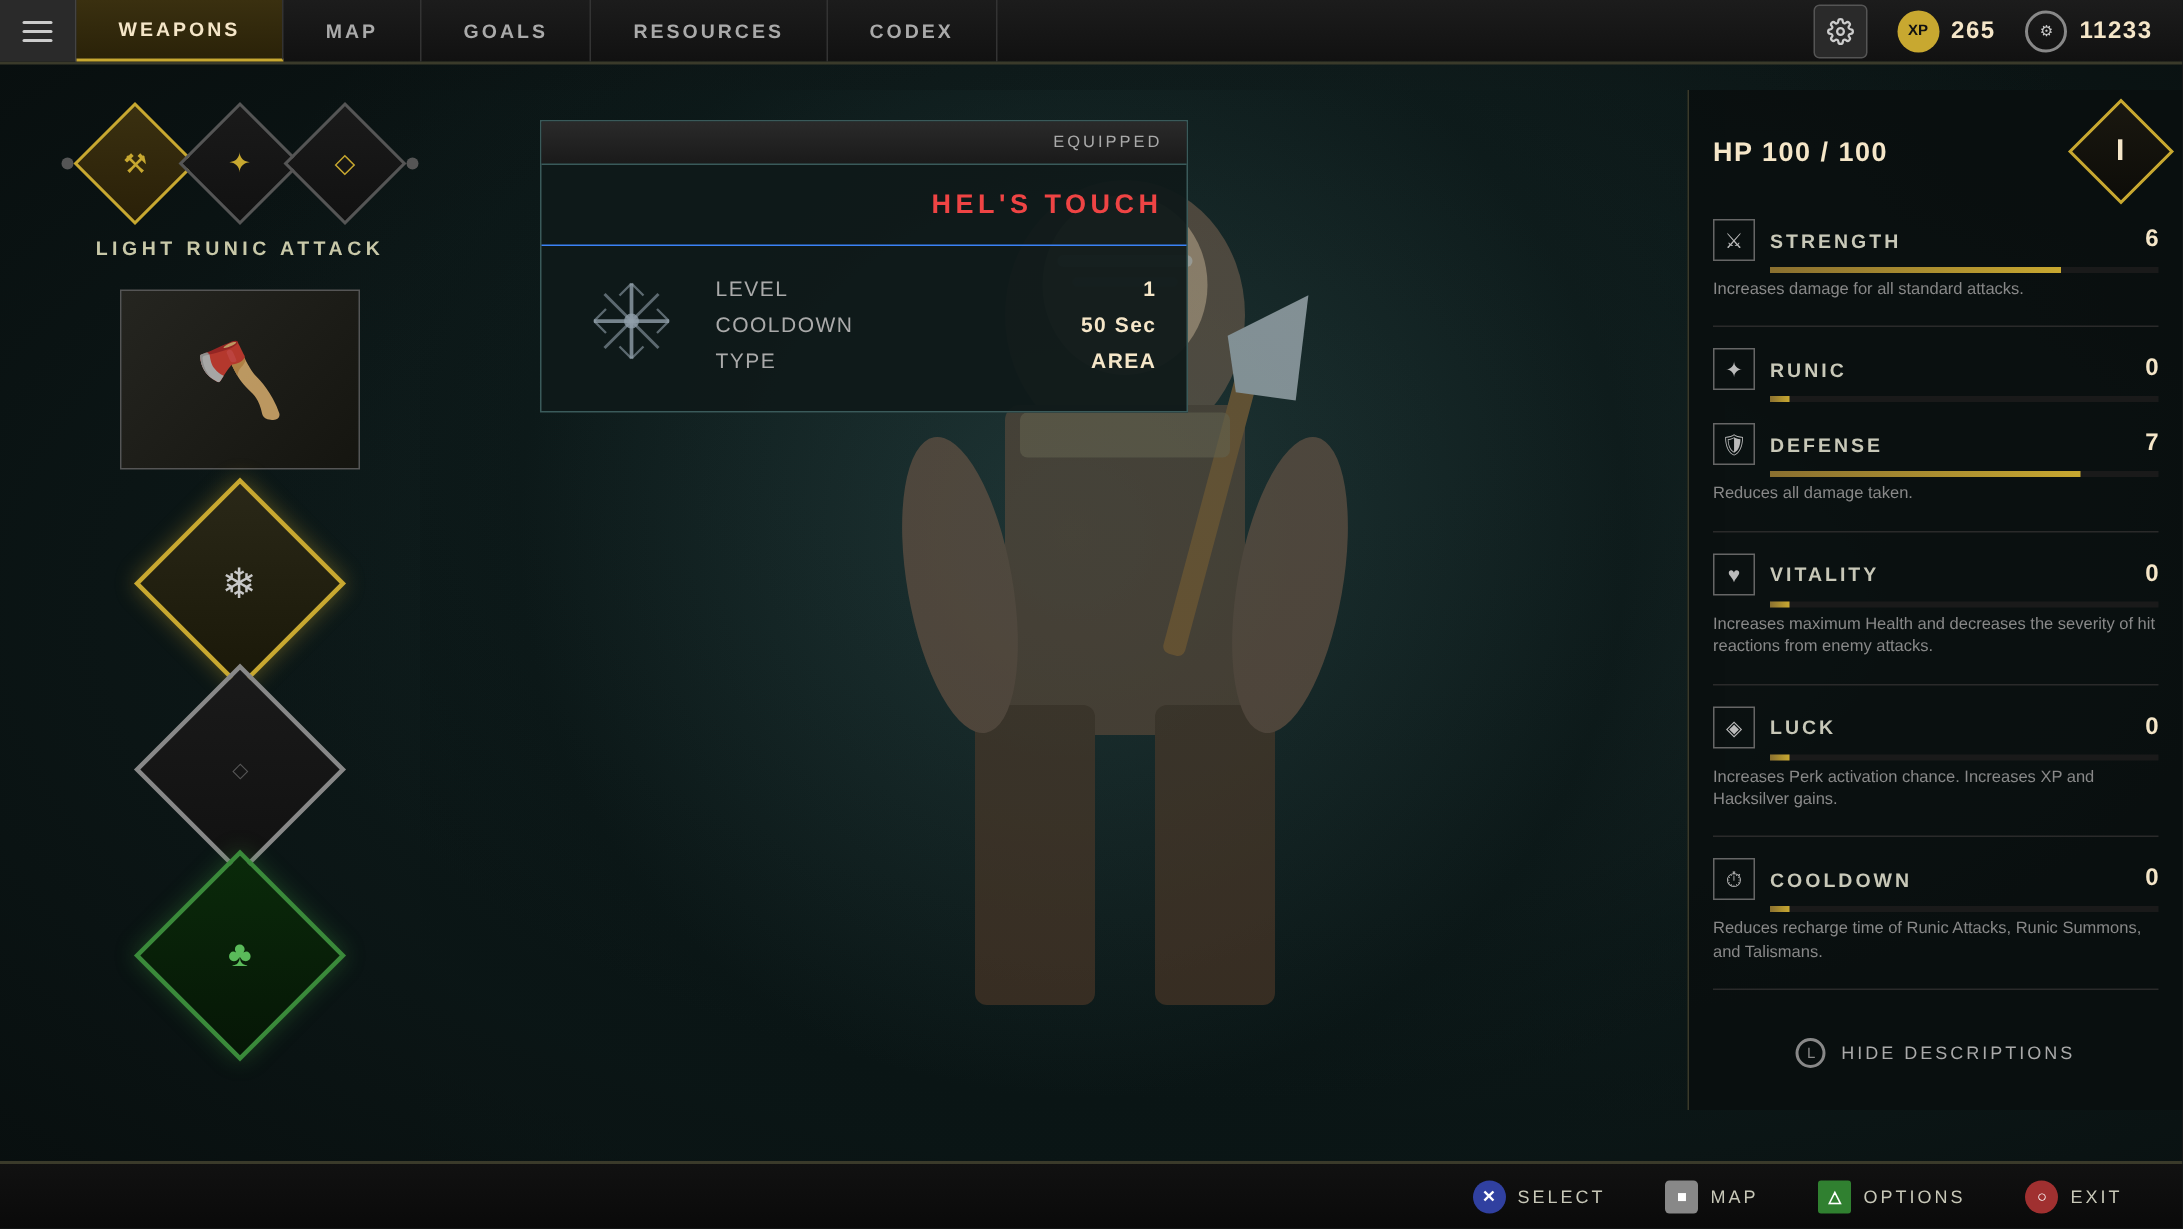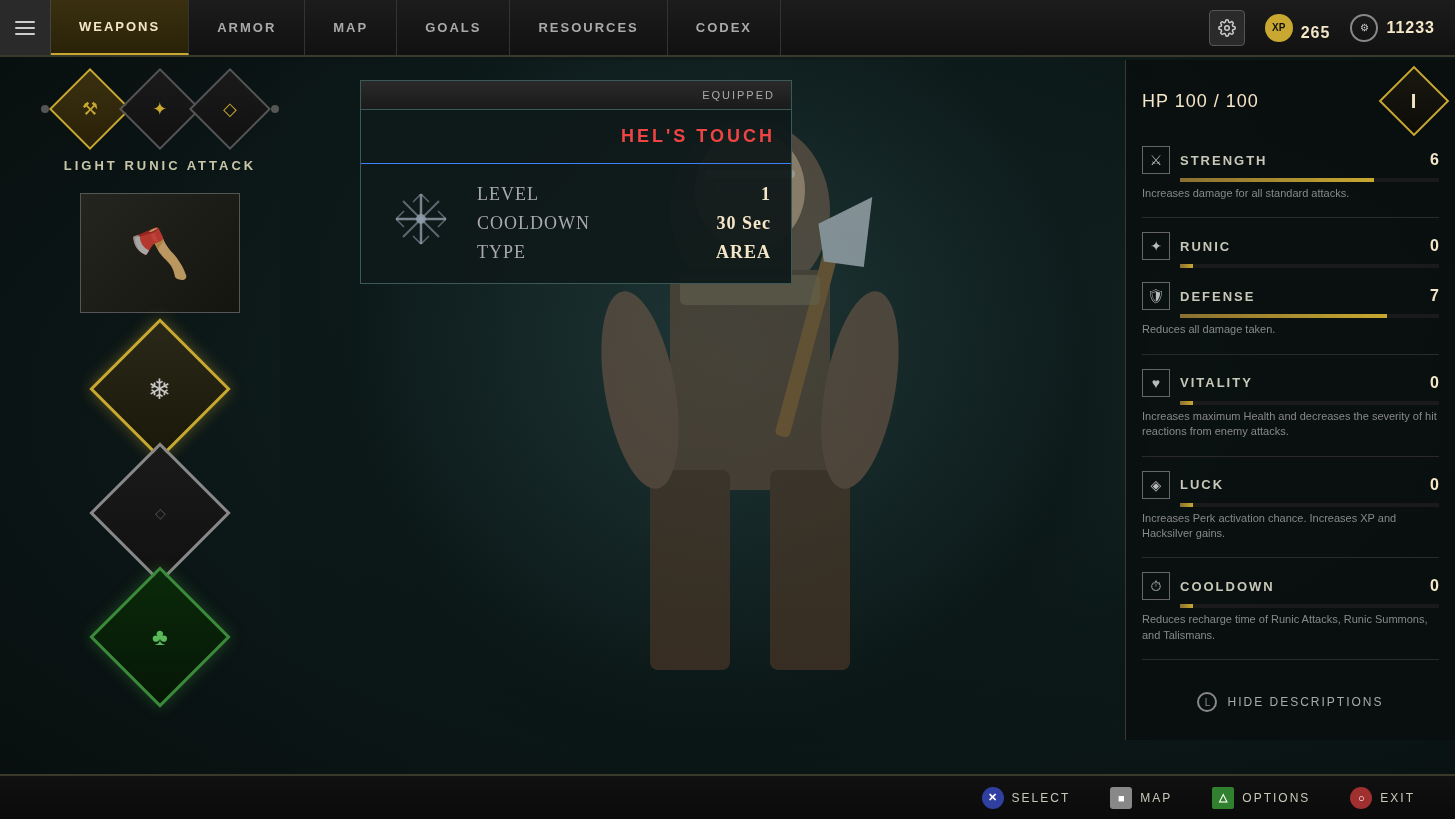--- a/index.html
+++ b/index.html
@@ -29,21 +29,21 @@
       height: 740px;
       background: radial-gradient(ellipse at 50% 40%, #1a2e2e 0%, #0a1515 60%, transparent 100%);
     }
 
     
     .nav-bar {
       position: absolute;
       top: 0;
       left: 0;
       right: 0;
-      height: 57px;
+      height: 43px;
       background: linear-gradient(180deg, #1c1c1c 0%, #111 100%);
       border-bottom: 2px solid #3a3a2a;
       display: flex;
       align-items: stretch;
       z-index: 10;
     }
 
     .nav-menu-btn {
       width: 51px;
       background: #2a2a2a;
@@ -109,21 +109,21 @@
       border: 1px solid #555;
       border-radius: 4px;
       display: flex;
       align-items: center;
       justify-content: center;
       cursor: pointer;
     }
 
     .xp-display {
       display: flex;
-      align-items: flex-end;
+      align-items: center;
       gap: 8px;
     }
 
     .xp-circle {
       width: 28px;
       height: 28px;
       background: #c8a830;
       border-radius: 50%;
       display: flex;
       align-items: center;
@@ -360,23 +360,22 @@
       flex: 1;
       display: flex;
       flex-direction: column;
       gap: 8px;
     }
 
     .tooltip-stat-row {
       display: flex;
       justify-content: space-between;
       align-items: flex-start;
-      font-size: 18px;
+      font-size: 14px;
       letter-spacing: 1px;
-      font-family: Liberation Serif, serif;
     }
 
     .tooltip-stat-label {
       color: #aaa;
       text-transform: uppercase;
     }
 
     .tooltip-stat-value {
       color: #f5e6c8;
       font-weight: bold;
@@ -397,21 +396,21 @@
 
     .hp-row {
       display: flex;
       align-items: center;
       justify-content: space-between;
       margin-bottom: 20px;
     }
 
     .hp-text {
       font-size: 18px;
-      font-weight: normal;
+      font-weight: bold;
       color: #f5e6c8;
       letter-spacing: 1px;
     }
 
     .level-diamond {
       width: 50px;
       height: 50px;
       transform: rotate(45deg);
       border: 2px solid #c8a830;
       background: linear-gradient(135deg, #1a1810 0%, #0d0c08 100%);
@@ -632,21 +631,20 @@
   <div class="nav-menu-btn">
     <div class="nav-menu-icon">
       <span></span>
         <span></span>
         <span></span>
     </div>
   </div>
 
   <div class="nav-tabs">
     <div class="nav-tab active">WEAPONS</div>
-    <div class="nav-tab">ARMOR</div>
     <div class="nav-tab">MAP</div>
     <div class="nav-tab">GOALS</div>
     <div class="nav-tab">RESOURCES</div>
     <div class="nav-tab">CODEX</div>
   </div>
 
   <div class="nav-right">
     <div class="nav-icon-btn">
       <svg width="18" height="18" viewBox="0 0 24 24" fill="none" stroke="#ccc" stroke-width="2">
         <circle cx="12" cy="12" r="3"></circle>
@@ -725,21 +723,21 @@
         </svg>
       </div>
     </div>
     <div class="tooltip-stat-list">
       <div class="tooltip-stat-row">
         <span class="tooltip-stat-label">LEVEL</span>
         <span class="tooltip-stat-value">1</span>
       </div>
       <div class="tooltip-stat-row">
         <span class="tooltip-stat-label">COOLDOWN</span>
-        <span class="tooltip-stat-value">30 Sec</span>
+        <span class="tooltip-stat-value">50 Sec</span>
       </div>
       <div class="tooltip-stat-row">
         <span class="tooltip-stat-label">TYPE</span>
         <span class="tooltip-stat-value">AREA</span>
       </div>
     </div>
   </div>
 </div>
 
 <div class="right-panel">

